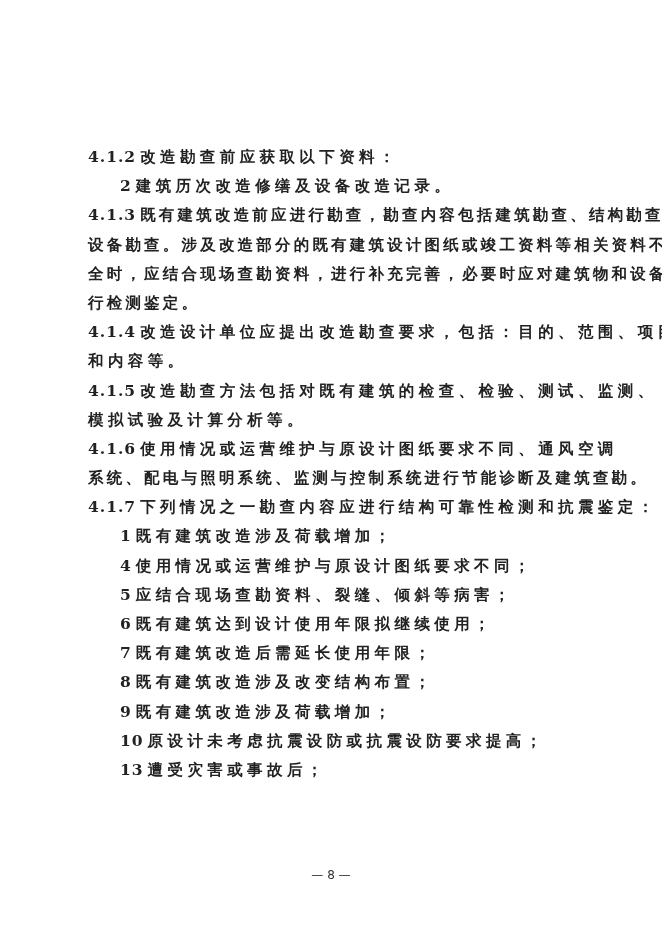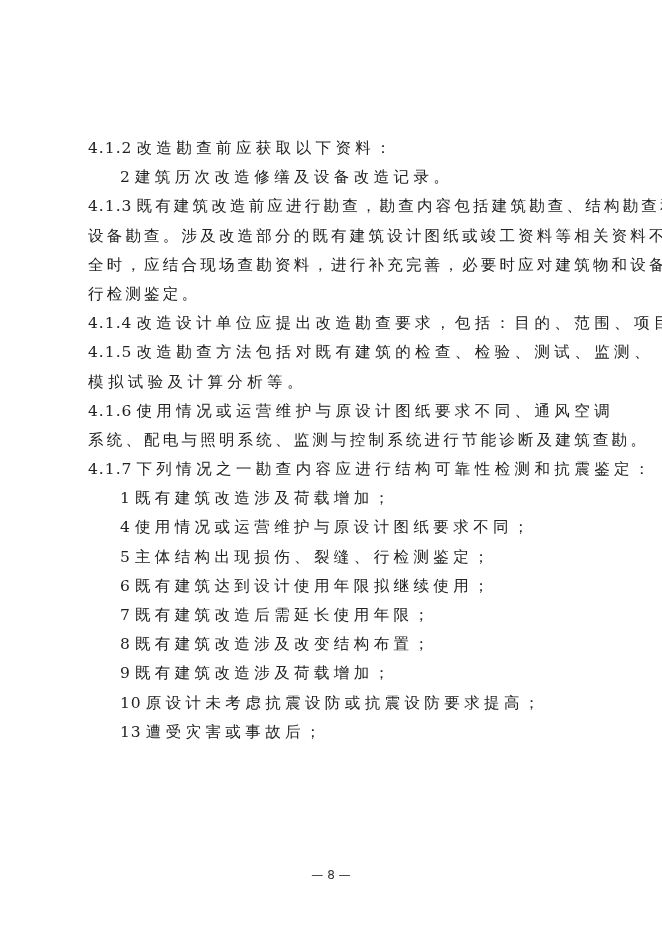--- a/index.html
+++ b/index.html
@@ -1,18 +1,18 @@
 <!DOCTYPE html>
 <html><head>
 <meta charset="utf-8">
 <style>
   html, body { margin:0; padding:0; background:#ffffff; }
   body { width:662px; height:936px; position:relative; overflow:hidden;
          font-family:"DejaVu Serif","Liberation Serif",serif; color:#222; }
-  .page { position:absolute; left:88px; top:134px; width:490px; }
+  .page { position:absolute; left:88px; top:142px; width:490px;font-weight:bold; }
   .line { height:29.2px; line-height:29.2px; font-size:15.5px; white-space:nowrap;
           letter-spacing:4.4px; }
   .line.tight { letter-spacing:3.2px; }
   .line.indent { padding-left:32px; }
   .num { letter-spacing:1px; margin-right:4px; }
   .footer { position:absolute; top:868px; left:0; width:662px; text-align:center;
             font-size:12px; font-family:"DejaVu Sans","Liberation Sans",sans-serif; color:#333; }
 </style>
 </head>
 <body>
@@ -20,31 +20,32 @@
 <div class="page">
   <div class="line"><span class="num">4.1.2</span><span>改造勘查前应获取以下资料：</span></div>
   <div class="line indent"><span class="num">2</span><span>建筑历次改造修缮及设备改造记录。</span></div>
 
   <div class="line tight"><span class="num">4.1.3</span><span>既有建筑改造前应进行勘查，勘查内容包括建筑勘查、结构勘查和</span></div>
   <div class="line tight">设备勘查。涉及改造部分的既有建筑设计图纸或竣工资料等相关资料不</div>
   <div class="line tight">全时，应结合现场查勘资料，进行补充完善，必要时应对建筑物和设备进</div>
   <div class="line tight">行检测鉴定。</div>
 
   <div class="line"><span class="num">4.1.4</span><span>改造设计单位应提出改造勘查要求，包括：目的、范围、项目</span></div>
+  <div class="line">和内容等。</div>
 
   <div class="line"><span class="num">4.1.5</span><span>改造勘查方法包括对既有建筑的检查、检验、测试、监测、</span></div>
   <div class="line">模拟试验及计算分析等。</div>
 
   <div class="line"><span class="num">4.1.6</span><span>使用情况或运营维护与原设计图纸要求不同、通风空调</span></div>
   <div class="line tight">系统、配电与照明系统、监测与控制系统进行节能诊断及建筑查勘。</div>
 
   <div class="line"><span class="num">4.1.7</span><span>下列情况之一勘查内容应进行结构可靠性检测和抗震鉴定：</span></div>
   <div class="line indent"><span class="num">1</span><span>既有建筑改造涉及荷载增加；</span></div>
   <div class="line indent"><span class="num">4</span><span>使用情况或运营维护与原设计图纸要求不同；</span></div>
-  <div class="line indent"><span class="num">5</span><span>主体结构出现损伤、裂缝、行检测鉴定；</span></div>
+  <div class="line indent"><span class="num">5</span><span>应结合现场查勘资料、裂缝、倾斜等病害；</span></div>
   <div class="line indent"><span class="num">6</span><span>既有建筑达到设计使用年限拟继续使用；</span></div>
   <div class="line indent"><span class="num">7</span><span>既有建筑改造后需延长使用年限；</span></div>
   <div class="line indent"><span class="num">8</span><span>既有建筑改造涉及改变结构布置；</span></div>
   <div class="line indent"><span class="num">9</span><span>既有建筑改造涉及荷载增加；</span></div>
   <div class="line indent"><span class="num">10</span><span>原设计未考虑抗震设防或抗震设防要求提高；</span></div>
   <div class="line indent"><span class="num">13</span><span>遭受灾害或事故后；</span></div>
 </div>
 
 <div class="footer">— 8 —</div>
 

